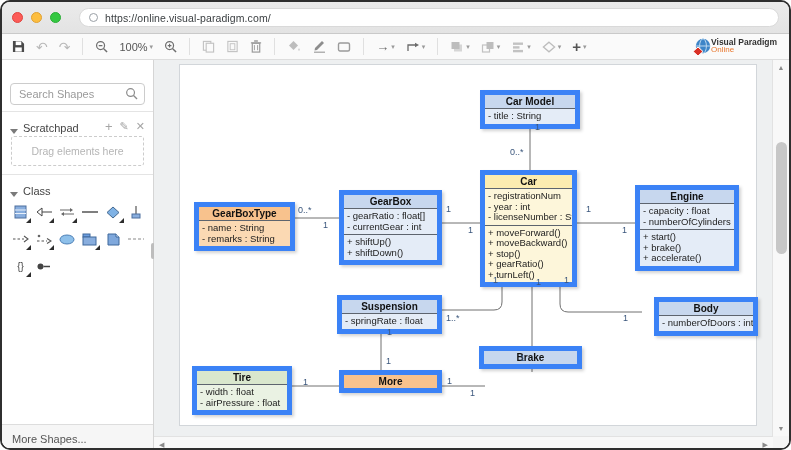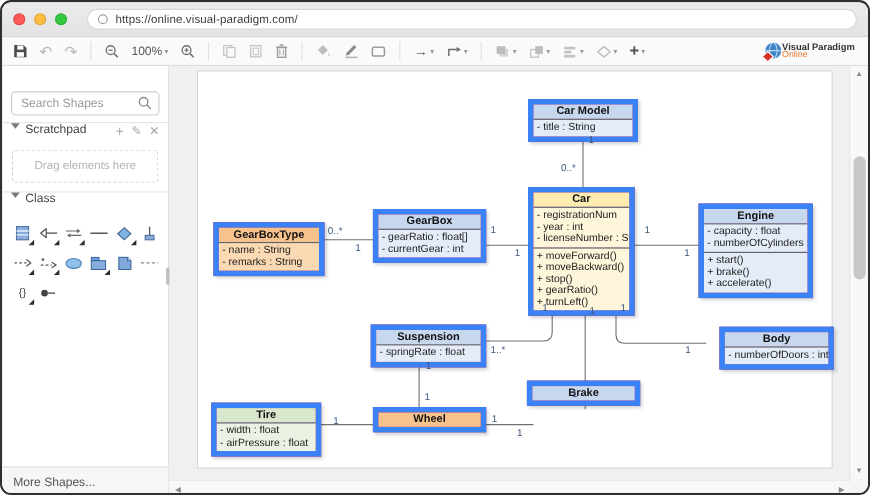--- a/index.html
+++ b/index.html
@@ -46,21 +46,21 @@
   
   .sidebar { width:152px; background:#fff; border-right:1px solid #d5d5d5;
              position:relative; display:flex; flex-direction:column; }
   .search-wrap { margin:23px 8px 6px 8px; position:relative; }
   .search-input { width:100%; height:22px; border:1px solid #ccc; border-radius:4px;
                   padding:0 22px 0 8px; font-size:11px; color:#444;
                   font-family:"Liberation Sans", sans-serif; outline:none; }
   .search-input::placeholder { color:#9a9a9a; }
   .search-icon { position:absolute; right:7px; top:4px; }
   .side-divider { height:1px; background:#e4e4e4; }
-  .section-head { display:flex; align-items:flex-start; height:22px; padding:0 8px; gap:5px; }
+  .section-head { display:flex; align-items:flex-end; height:22px; padding:0 8px; gap:5px; }
   .section-label { font-size:11px; color:#444; }
   .tri-down { width:0; height:0; border-left:4px solid transparent; border-right:4px solid transparent;
               border-top:5px solid #7a7a7a; }
   .head-tools { margin-left:auto; display:flex; gap:7px; color:#a5a5a5; font-size:11px; align-items:center; }
   .dropzone { margin:2px 9px 8px 9px; height:30px; border:1.5px dashed #ccc; border-radius:3px;
               display:flex; align-items:center; justify-content:center; }
   .dropzone span { font-size:10.5px; color:#b5b5b5; }
   .palette { padding:6px 6px 4px 8px; display:grid; grid-template-columns:repeat(6,1fr);
              row-gap:9px; column-gap:2px; }
   .pal-cell { position:relative; width:21px; height:18px; display:flex; align-items:center;
@@ -412,20 +412,24 @@
                 <div class="uml-row">+ gearRatio()</div>
                 <div class="uml-row">+ turnLeft()</div>
               </div>
             </div>
             <div class="uml-class theme-blue" style="left: 337px; top: 188px; width: 103px;">
               <div class="uml-title">GearBox</div>
               <div class="uml-section">
                 <div class="uml-row">- gearRatio : float[]</div>
                 <div class="uml-row">- currentGear : int</div>
               </div>
+              <div class="uml-section">
+                <div class="uml-row">+ shiftUp()</div>
+                <div class="uml-row">+ shiftDown()</div>
+              </div>
             </div>
             <div class="uml-class theme-orange" style="left: 192px; top: 200px; width: 101px;">
               <div class="uml-title">GearBoxType</div>
               <div class="uml-section">
                 <div class="uml-row">- name : String</div>
                 <div class="uml-row">- remarks : String</div>
               </div>
             </div>
             <div class="uml-class theme-blue" style="left: 633px; top: 183px; width: 104px;">
               <div class="uml-title">Engine</div>
@@ -452,21 +456,21 @@
               </div>
             </div>
             <div class="uml-class theme-green" style="left: 190px; top: 364px; width: 100px;">
               <div class="uml-title">Tire</div>
               <div class="uml-section">
                 <div class="uml-row">- width : float</div>
                 <div class="uml-row">- airPressure : float</div>
               </div>
             </div>
             <div class="uml-class theme-orange" style="left: 337px; top: 368px; width: 103px;">
-              <div class="uml-title">Wheel</div>
+              <div class="uml-title">More</div>
             </div>
             <div class="uml-class theme-blue" style="left: 477px; top: 344px; width: 103px;">
               <div class="uml-title">Brake</div>
             </div>
           </div>
         <div id="labels-host">
             <span class="mult-label" style="left: 533px; top: 121px;">1</span>
             <span class="mult-label" style="left: 508px; top: 146px;">0..*</span>
             <span class="mult-label" style="left: 296px; top: 204px;">0..*</span>
             <span class="mult-label" style="left: 321px; top: 219px;">1</span>

